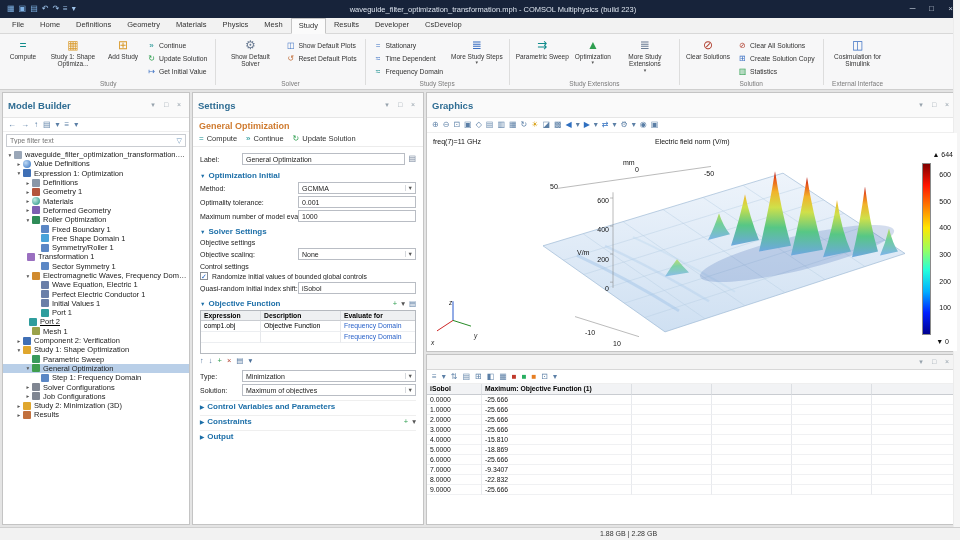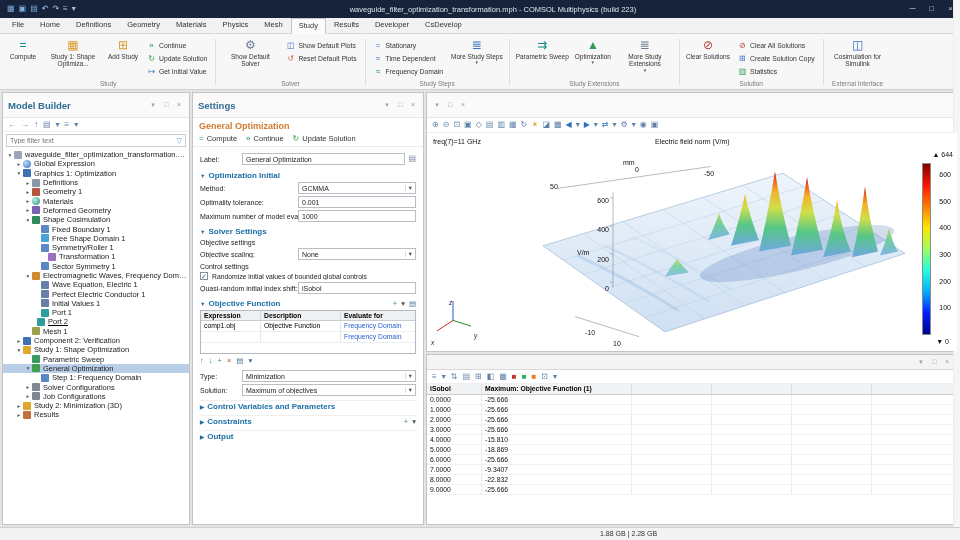--- a/index.html
+++ b/index.html
@@ -327,27 +327,27 @@
 
         <div class="tree-row" style="padding-left: 3px;">
           <span class="tree-arrow">▾</span>
           <span class="tree-ico" data-icon="mph"></span>
           <span class="tree-label">waveguide_filter_optimization_transformation.mph</span>
         </div>
 
         <div class="tree-row" style="padding-left: 12px;">
           <span class="tree-arrow">▸</span>
           <span class="tree-ico" data-icon="globe"></span>
-          <span class="tree-label">Global Expression</span>
+          <span class="tree-label">Value Definitions</span>
         </div>
 
         <div class="tree-row" style="padding-left: 12px;">
           <span class="tree-arrow">▾</span>
           <span class="tree-ico" data-icon="component"></span>
-          <span class="tree-label">Graphics 1: Optimization</span>
+          <span class="tree-label">Expression 1: Optimization</span>
         </div>
 
         <div class="tree-row" style="padding-left: 21px;">
           <span class="tree-arrow">▸</span>
           <span class="tree-ico" data-icon="definitions"></span>
           <span class="tree-label">Definitions</span>
         </div>
 
         <div class="tree-row" style="padding-left: 21px;">
           <span class="tree-arrow">▸</span>
@@ -363,42 +363,42 @@
 
         <div class="tree-row" style="padding-left: 21px;">
           <span class="tree-arrow">▸</span>
           <span class="tree-ico" data-icon="deformed"></span>
           <span class="tree-label">Deformed Geometry</span>
         </div>
 
         <div class="tree-row" style="padding-left: 21px;">
           <span class="tree-arrow">▾</span>
           <span class="tree-ico" data-icon="shapeopt"></span>
-          <span class="tree-label">Shape Cosimulation</span>
+          <span class="tree-label">Roller Optimization</span>
         </div>
 
         <div class="tree-row" style="padding-left: 30px;">
           <span class="tree-arrow"></span>
           <span class="tree-ico" data-icon="boundary"></span>
           <span class="tree-label">Fixed Boundary 1</span>
         </div>
 
         <div class="tree-row" style="padding-left: 30px;">
           <span class="tree-arrow"></span>
           <span class="tree-ico" data-icon="domain"></span>
           <span class="tree-label">Free Shape Domain 1</span>
         </div>
 
         <div class="tree-row" style="padding-left: 30px;">
           <span class="tree-arrow"></span>
           <span class="tree-ico" data-icon="boundary"></span>
           <span class="tree-label">Symmetry/Roller 1</span>
         </div>
 
-        <div class="tree-row" style="padding-left: 37px;">
+        <div class="tree-row" style="padding-left: 16px;">
           <span class="tree-arrow"></span>
           <span class="tree-ico" data-icon="transform"></span>
           <span class="tree-label">Transformation 1</span>
         </div>
 
         <div class="tree-row" style="padding-left: 30px;">
           <span class="tree-arrow"></span>
           <span class="tree-ico" data-icon="boundary"></span>
           <span class="tree-label">Sector Symmetry 1</span>
         </div>
@@ -426,21 +426,21 @@
           <span class="tree-ico" data-icon="equation"></span>
           <span class="tree-label">Initial Values 1</span>
         </div>
 
         <div class="tree-row" style="padding-left: 30px;">
           <span class="tree-arrow"></span>
           <span class="tree-ico" data-icon="port"></span>
           <span class="tree-label">Port 1</span>
         </div>
 
-        <div class="tree-row" style="padding-left: 26px; text-decoration: underline;">
+        <div class="tree-row" style="padding-left: 18px; text-decoration: underline;">
           <span class="tree-arrow"></span>
           <span class="tree-ico" data-icon="port"></span>
           <span class="tree-label">Port 2</span>
         </div>
 
         <div class="tree-row" style="padding-left: 21px;">
           <span class="tree-arrow"></span>
           <span class="tree-ico" data-icon="mesh"></span>
           <span class="tree-label">Mesh 1</span>
         </div>
@@ -649,20 +649,21 @@
         <span>Output</span>
       </div>
     </div>
     <div class="vscroll" style="position:absolute"></div>
   </div>
 
   <div class="rightcol">
 
     <div class="panel graphics">
       <div class="panel-head">
+        <span class="panel-title">Graphics</span>
         <span class="phbtns">
           <span class="phbtn" style="color: rgb(151, 163, 173);">▾</span>
           <span class="phbtn" style="color: rgb(151, 163, 173);">□</span>
           <span class="phbtn" style="color: rgb(151, 163, 173);">×</span>
         </span>
       </div>
       <div class="gfx-toolbar">
 
       <span class="tool">⊕</span>
           <span class="tool">⊖</span>

